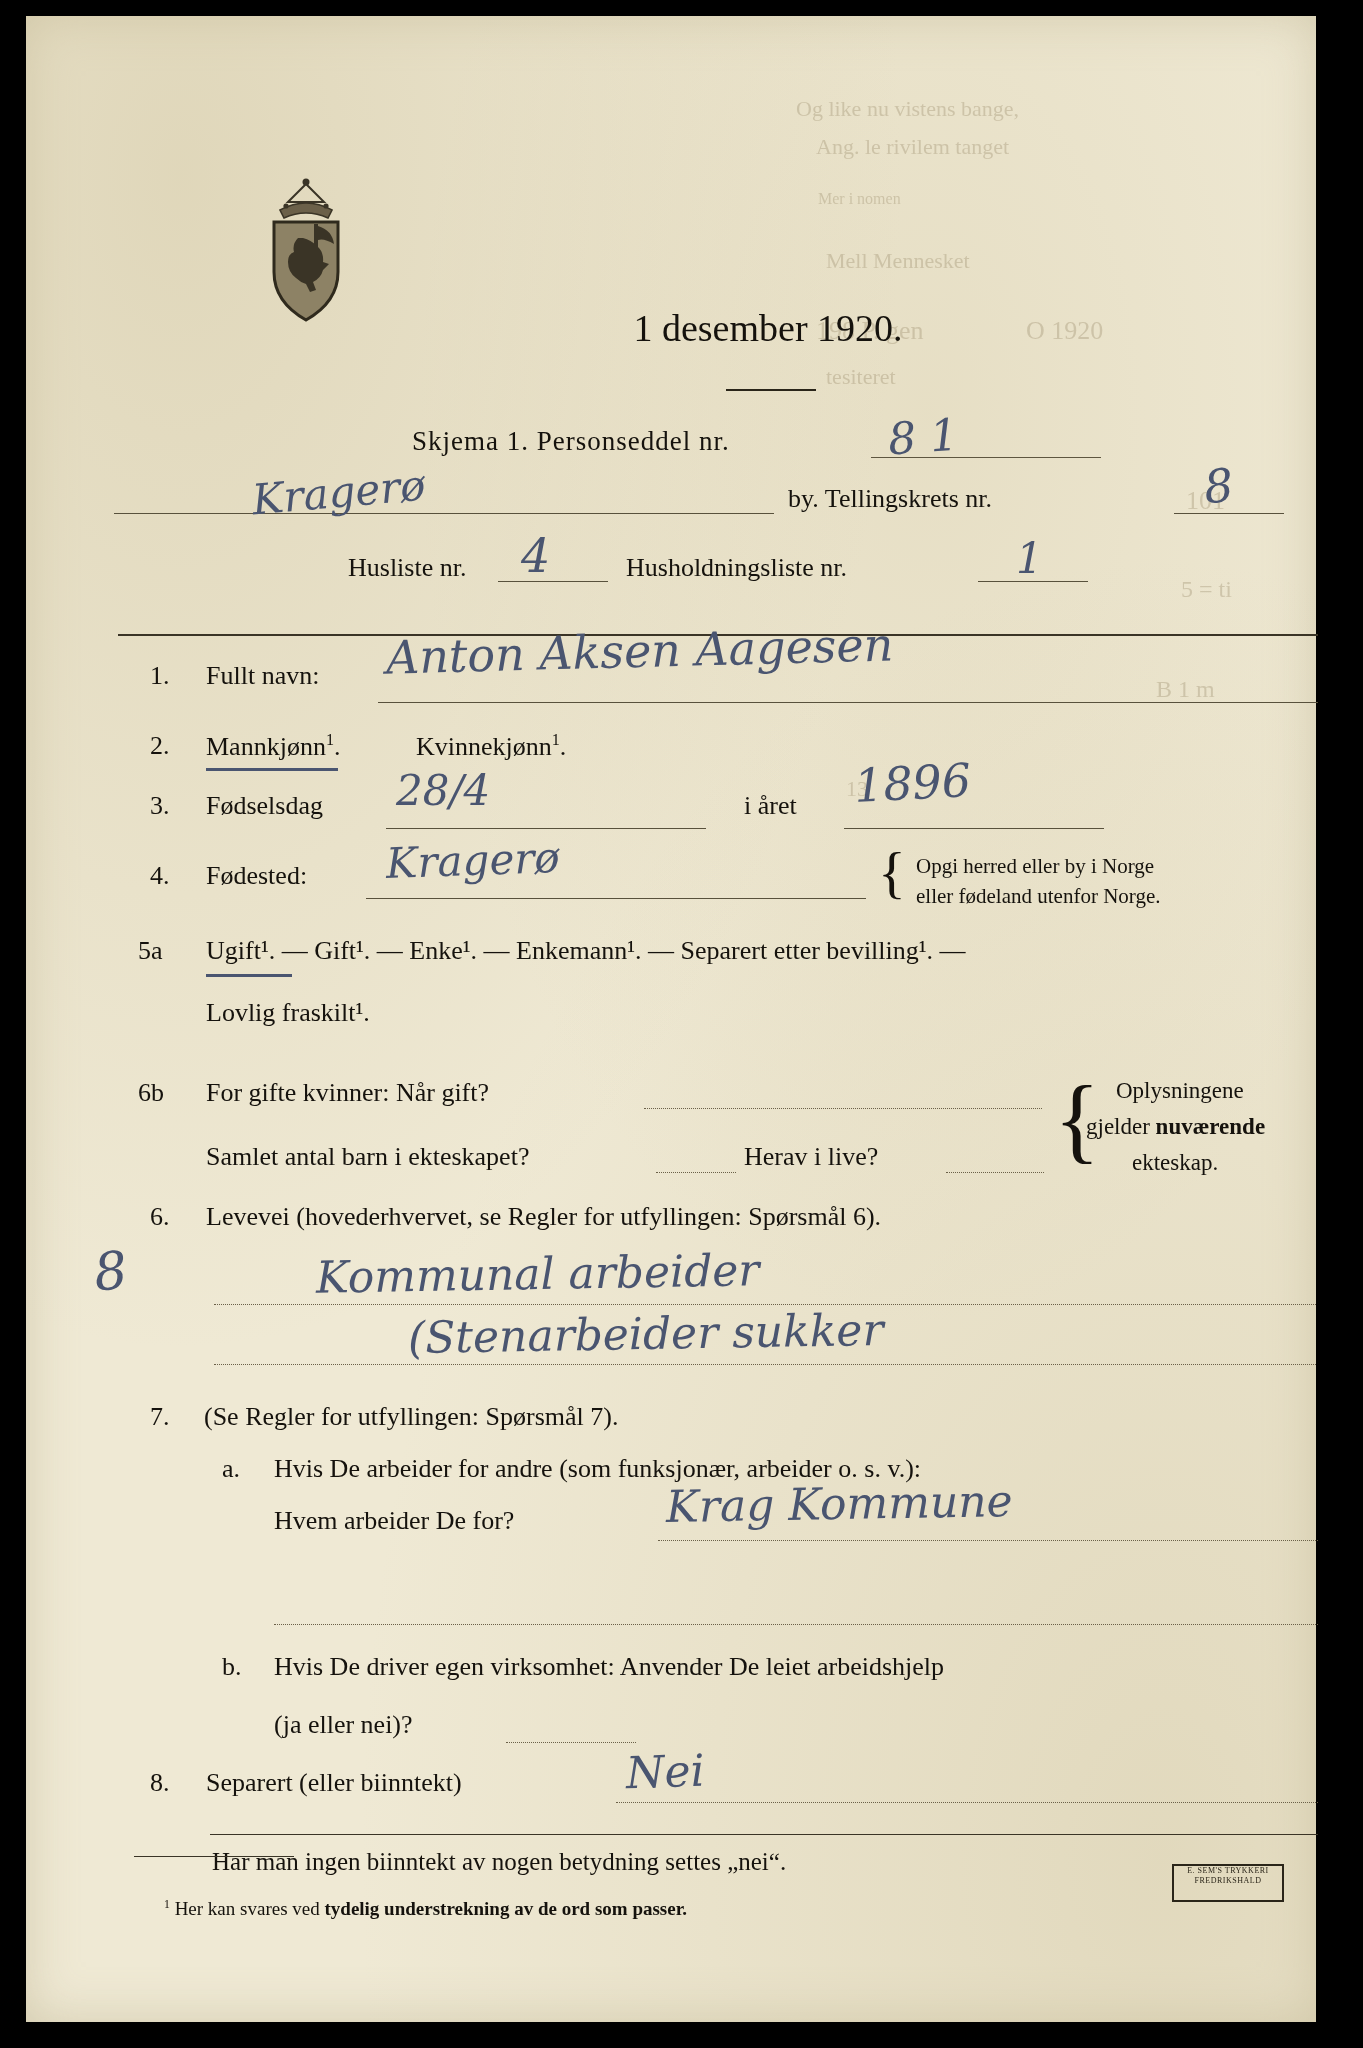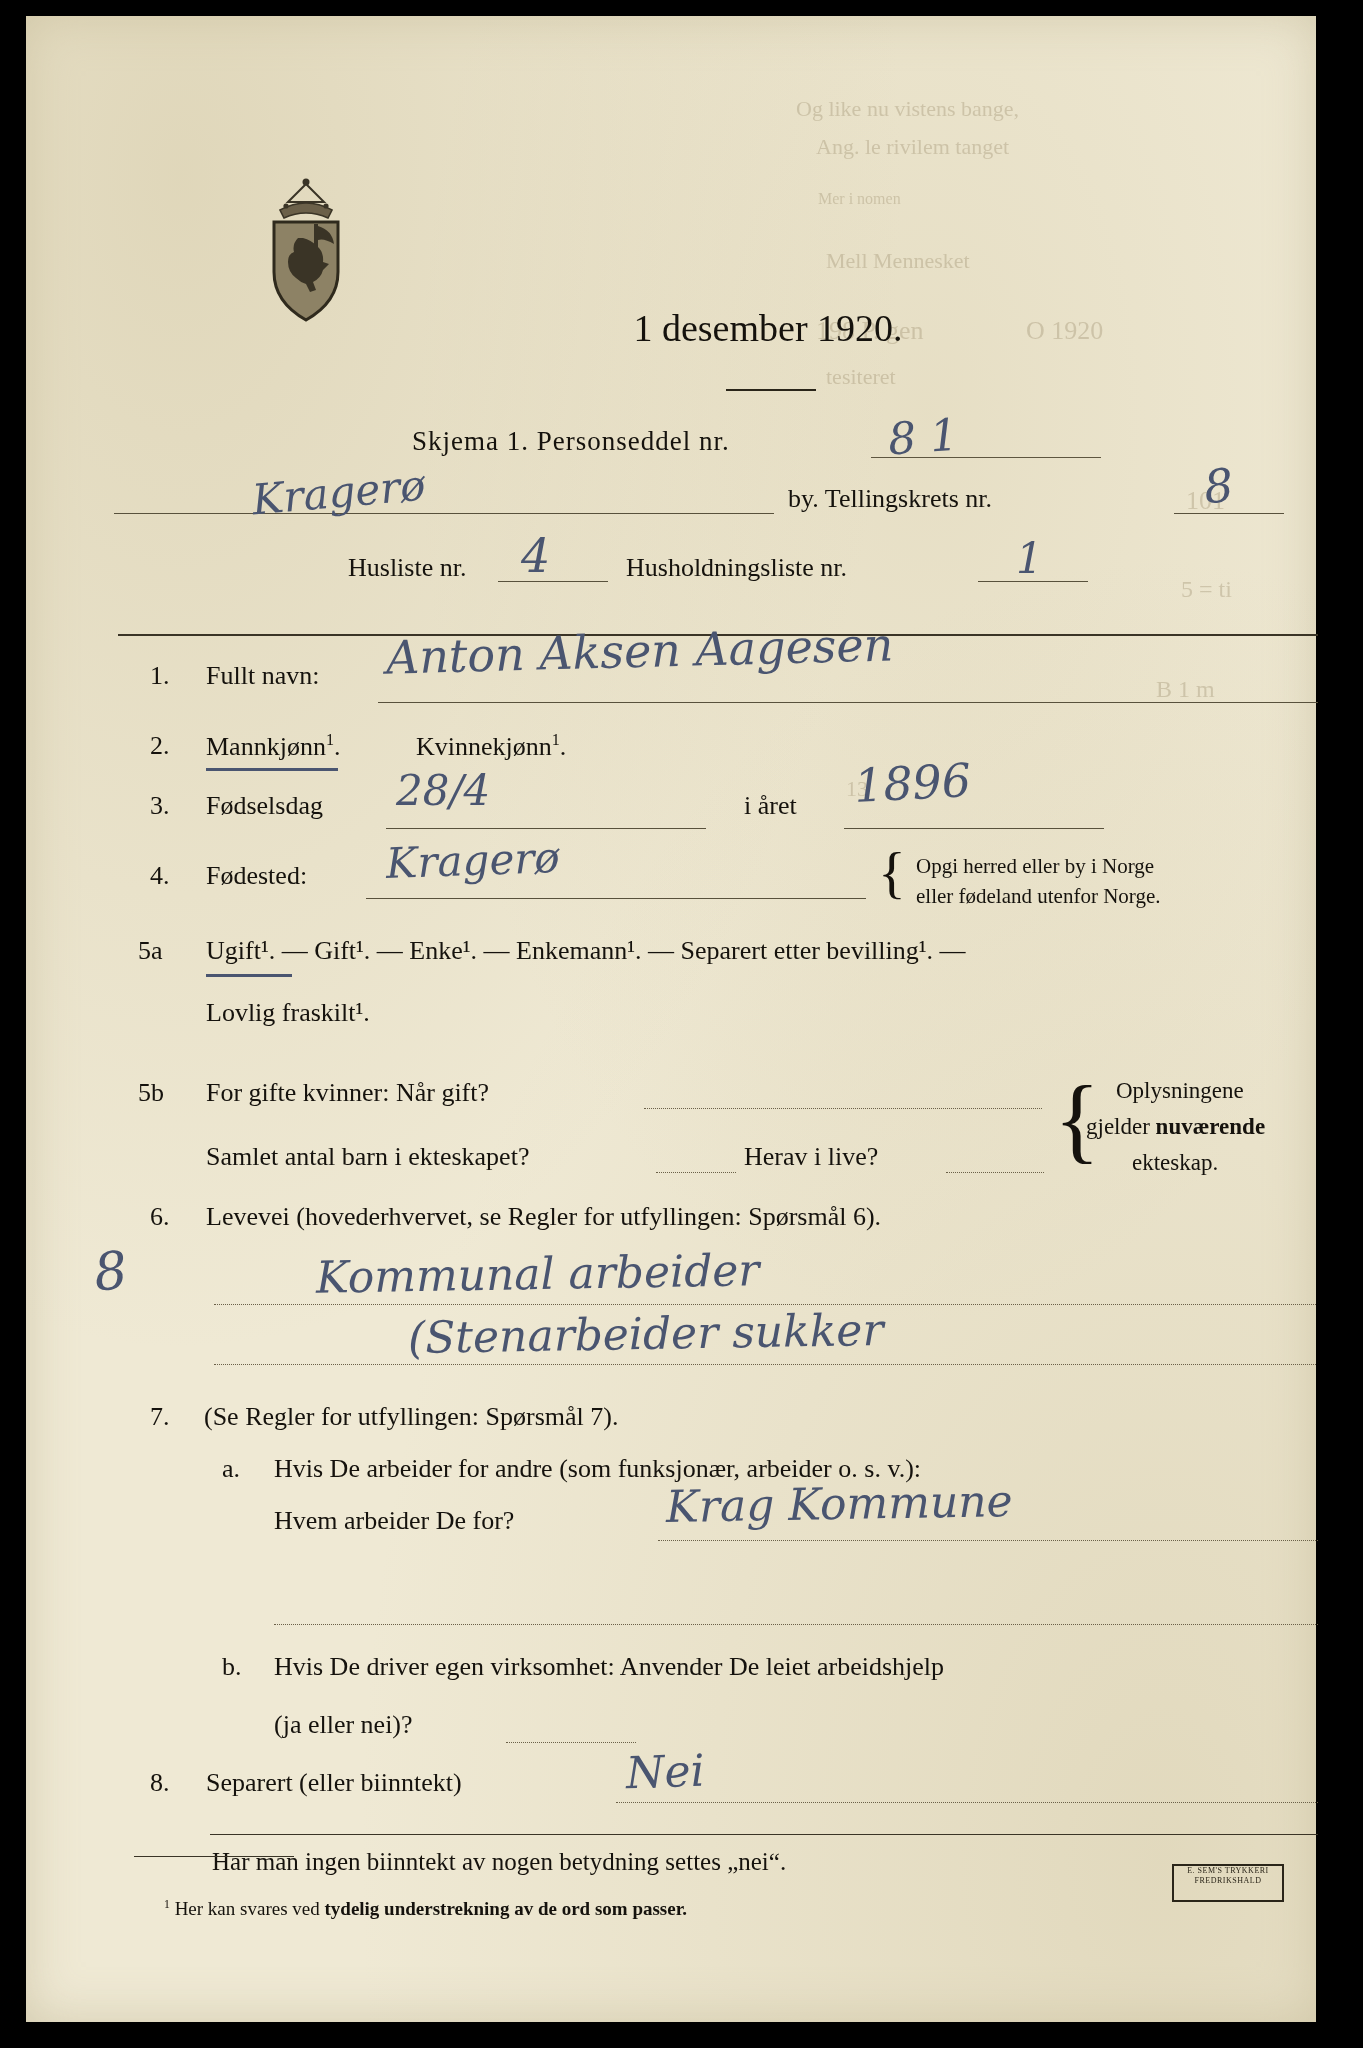--- a/index.html
+++ b/index.html
@@ -247,21 +247,21 @@
   <div class="hand" style="left:360px; top:820px; font-size:42px; transform:rotate(-2deg);">Kragerø</div>
   <div class="brace" style="left:852px; top:828px;">{</div>
   <div class="small" style="left:890px; top:838px; font-size:21px;">Opgi herred eller by i Norge</div>
   <div class="small" style="left:890px; top:868px; font-size:21px;">eller fødeland utenfor Norge.</div>
 
   <div class="num" style="left:112px; top:920px;">5a</div>
   <div class="lbl" style="left:180px; top:920px;">Ugift¹. — Gift¹. — Enke¹. — Enkemann¹. — Separert etter bevilling¹. —</div>
   <div class="underline-ink" style="left:180px; top:958px; width:86px;"></div>
   <div class="lbl" style="left:180px; top:982px;">Lovlig fraskilt¹.</div>
 
-  <div class="num" style="left:112px; top:1062px;">5b</div>
+  <div class="num" style="left:112px; top:1062px;">6b</div>
   <div class="lbl" style="left:180px; top:1062px;">For gifte kvinner:  Når gift?</div>
   <div class="dotline" style="left:618px; top:1092px; width:398px;"></div>
 
   <div class="lbl" style="left:180px; top:1126px;">Samlet antal barn i ekteskapet?</div>
   <div class="dotline" style="left:630px; top:1156px; width:80px;"></div>
   <div class="lbl" style="left:718px; top:1126px;">Herav i live?</div>
   <div class="dotline" style="left:920px; top:1156px; width:98px;"></div>
 
   <div class="brace" style="left:1028px; top:1055px; font-size:96px;">{</div>
   <div class="small" style="left:1090px; top:1062px; font-size:23px;">Oplysningene</div>

